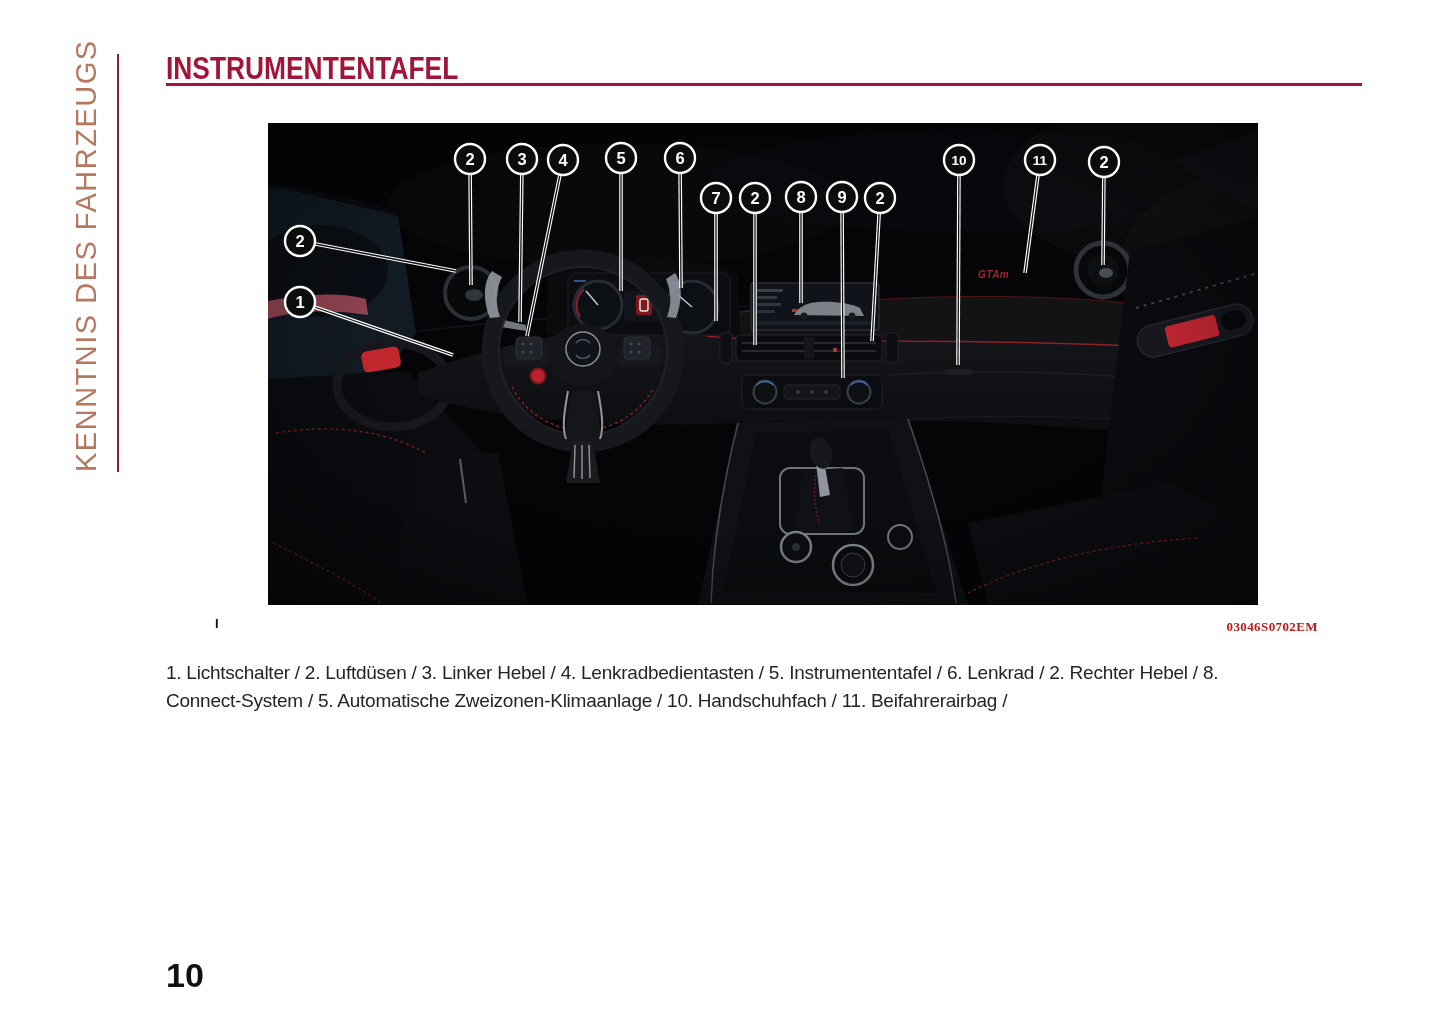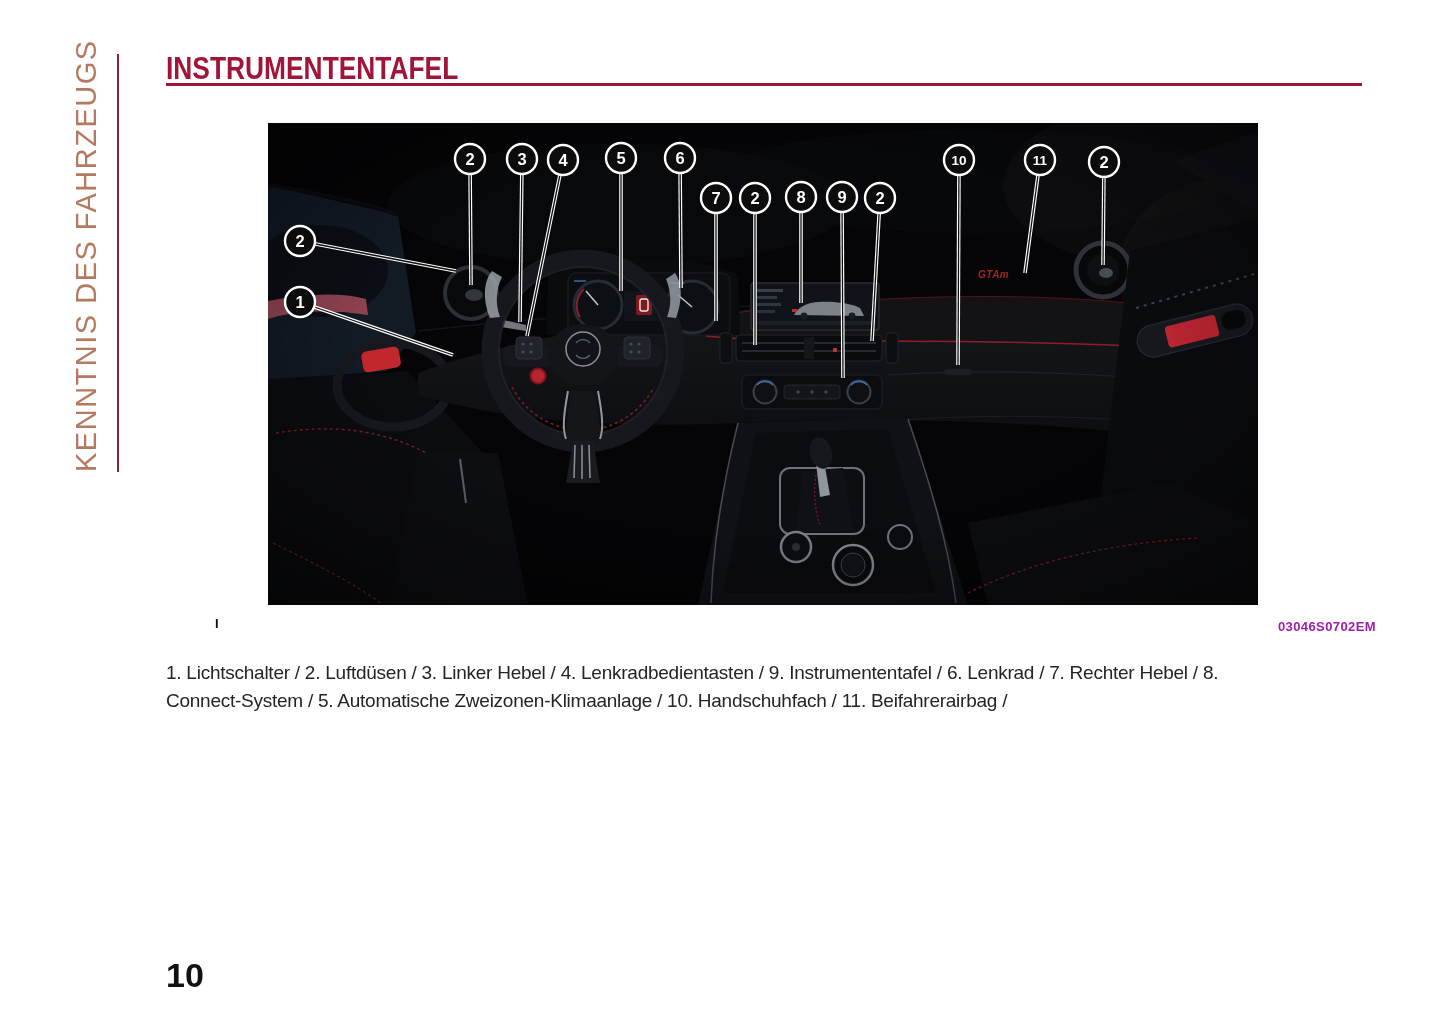--- a/index.html
+++ b/index.html
@@ -26,22 +26,22 @@
     position:absolute;left:166px;top:83px;width:1196px;height:3px;background:#a31538;
   }
   .figure{
     position:absolute;left:268px;top:123px;width:990px;height:482px;background:#060608;
   }
   .figure svg{position:absolute;left:0;top:0;}
   .figure-marker{
     position:absolute;left:215px;top:616px;font-size:13px;font-weight:bold;color:#111;
   }
   .figure-code{
-    position:absolute;left:1076px;top:619px;width:300px;text-align:right;
-    font-size:13px;font-weight:bold;letter-spacing:.4px;color:#a21caf;
+    position:absolute;left:1018px;top:619px;width:300px;text-align:right;
+    font-size:13px;font-weight:bold;letter-spacing:.4px;color:#b91c1c;font-family:Liberation Serif, serif;
   }
   .figure-caption{
     position:absolute;left:166px;top:659px;width:1200px;
     font-size:19px;letter-spacing:-.25px;line-height:27.5px;color:#242424;
   }
   .figure-caption div{white-space:nowrap;}
   .page-number{
     position:absolute;left:166px;top:956px;font-size:34px;font-weight:bold;color:#111;
   }
 </style>
@@ -336,18 +336,18 @@
           <circle cx="836" cy="39" r="15" fill="#0c0c0c" stroke="#ffffff" stroke-width="2.4"></circle>
           <text x="836" y="39" dy="0.36em" text-anchor="middle" fill="#ffffff" font-size="16.5" font-weight="bold" font-family="&quot;Liberation Sans&quot;, sans-serif">2</text>
         </g>
       </svg>
   </div>
 
   <div class="figure-marker">I</div>
   <div class="figure-code">03046S0702EM</div>
 
   <div class="figure-caption">
-    <div>1. Lichtschalter / 2. Luftdüsen / 3. Linker Hebel / 4. Lenkradbedientasten / 9. Instrumententafel / 6. Lenkrad / 7. Rechter Hebel / 8.</div>
+    <div>1. Lichtschalter / 2. Luftdüsen / 3. Linker Hebel / 4. Lenkradbedientasten / 5. Instrumententafel / 6. Lenkrad / 2. Rechter Hebel / 8.</div>
     <div>Connect-System / 5. Automatische Zweizonen-Klimaanlage / 10. Handschuhfach / 11. Beifahrerairbag /</div>
   </div>
 
   <div class="page-number">10</div>
 </div>
 
 </body></html>

